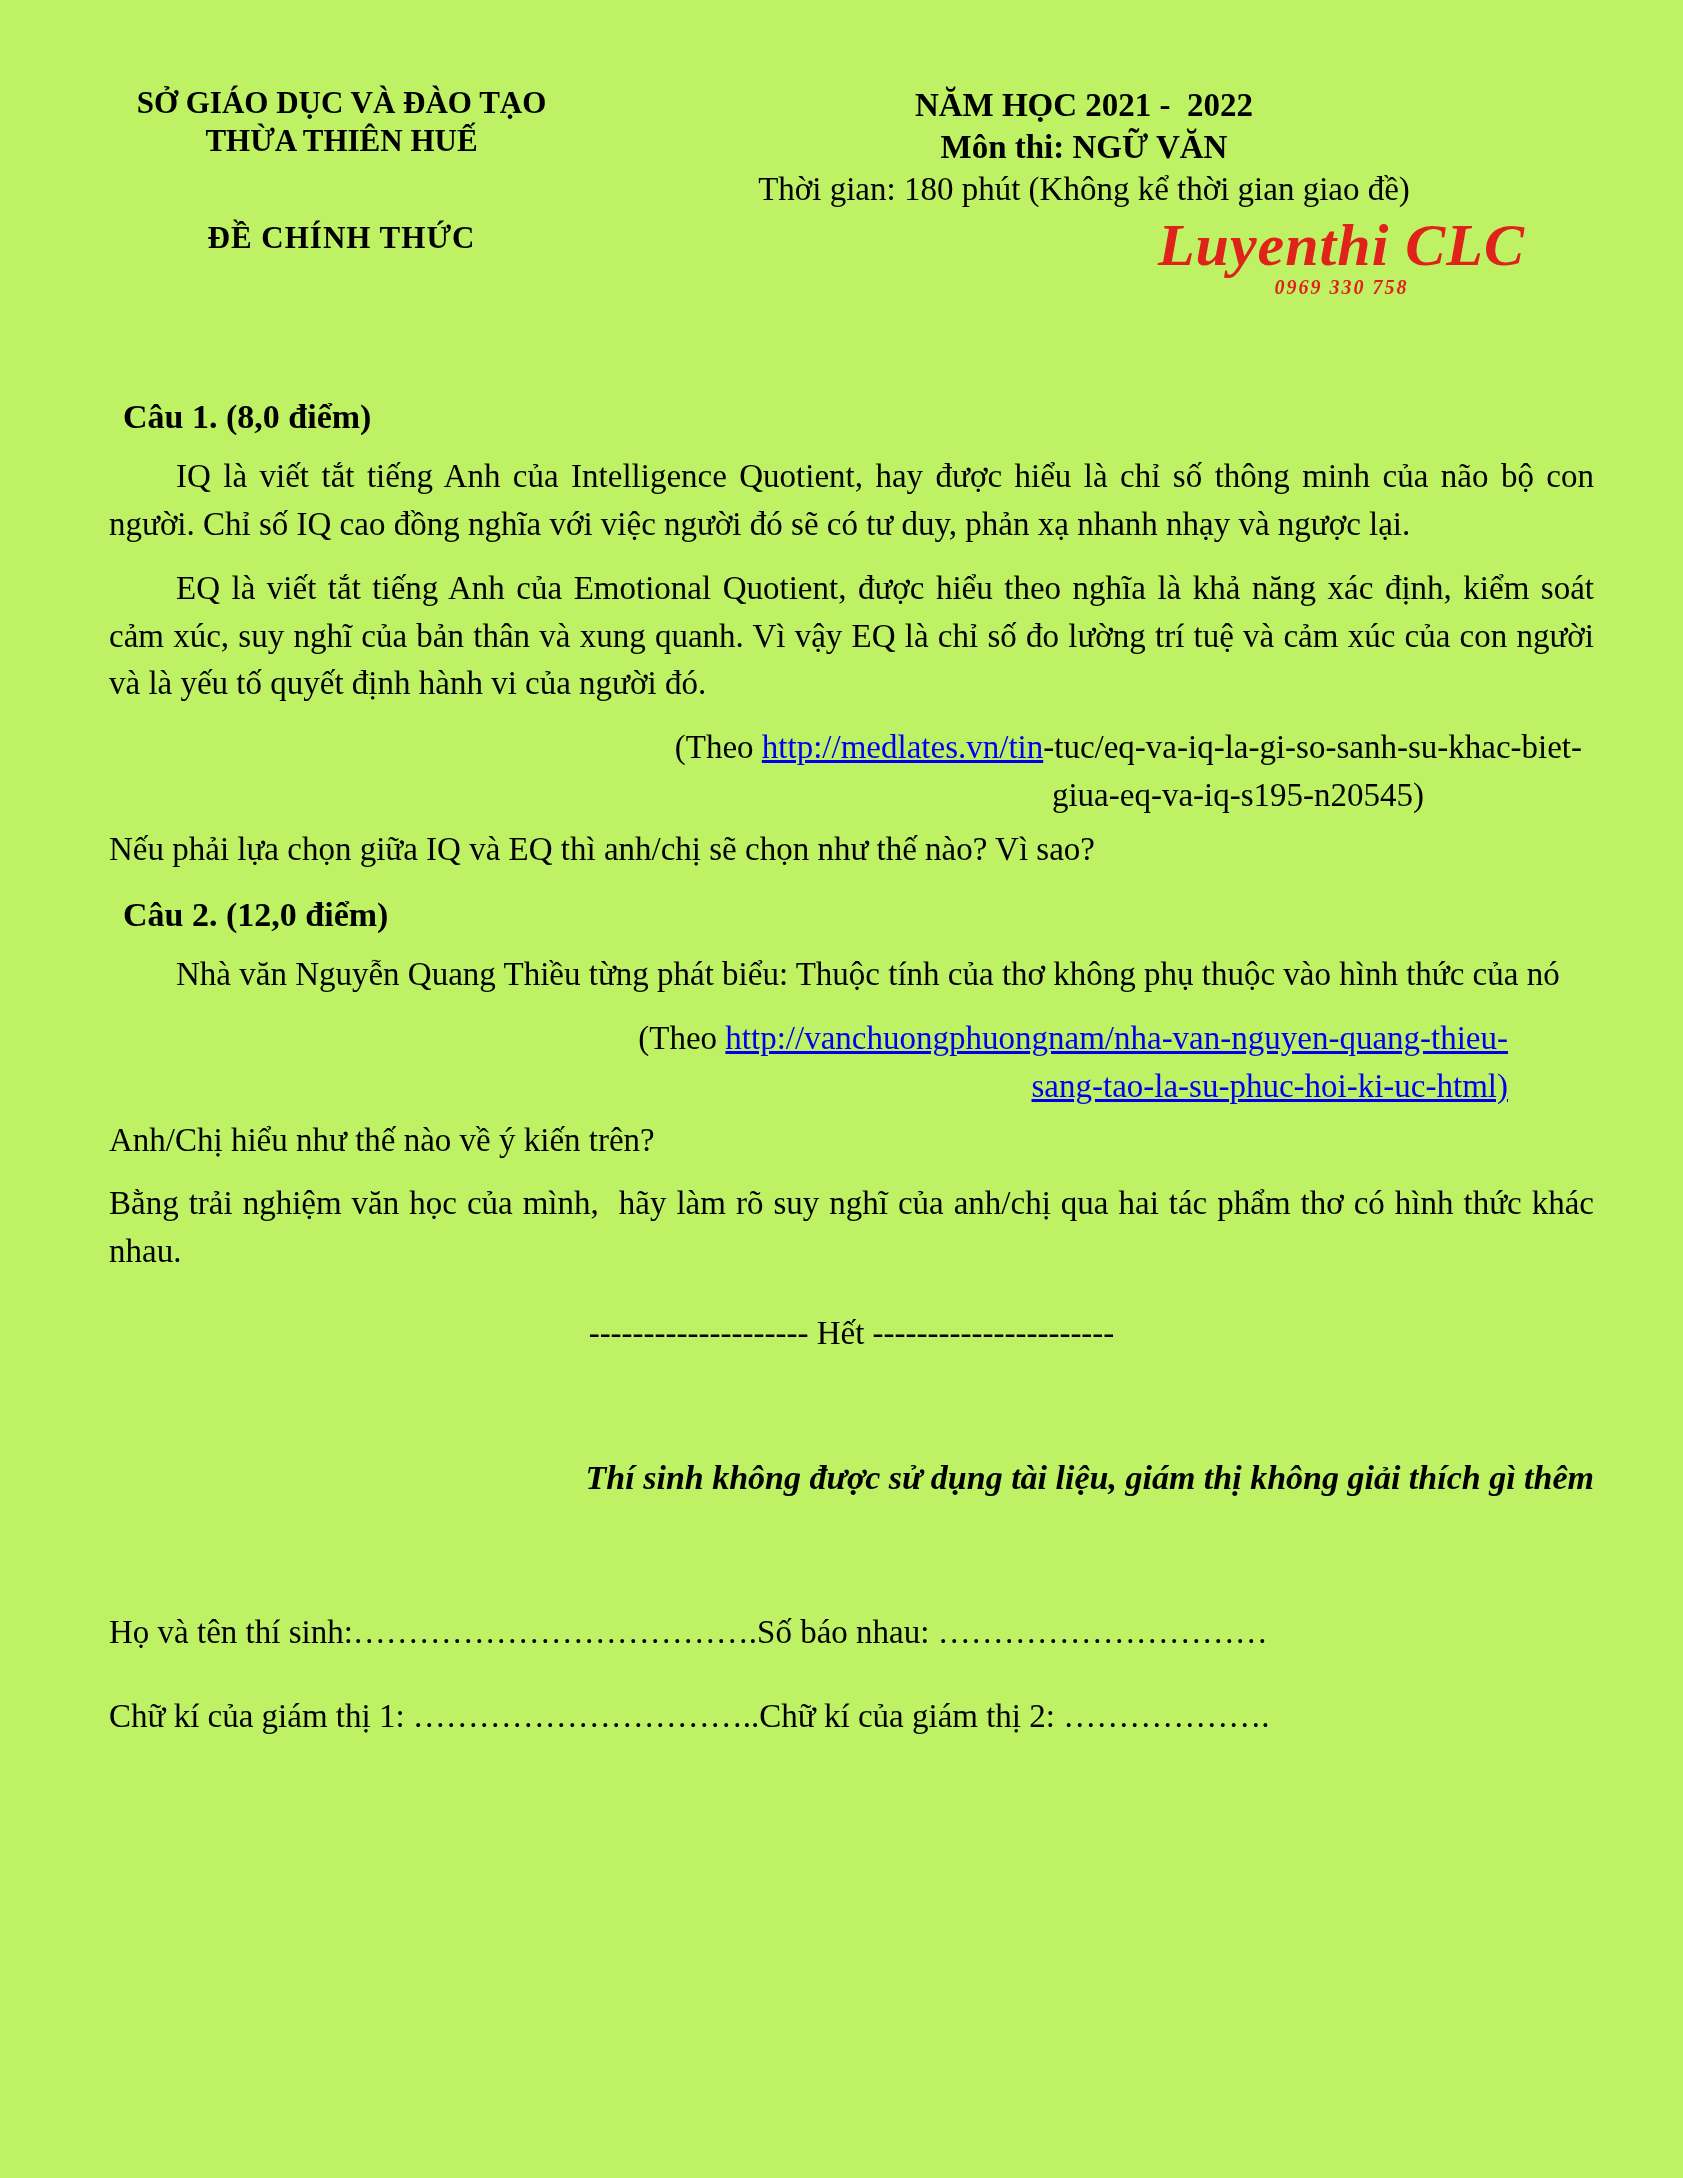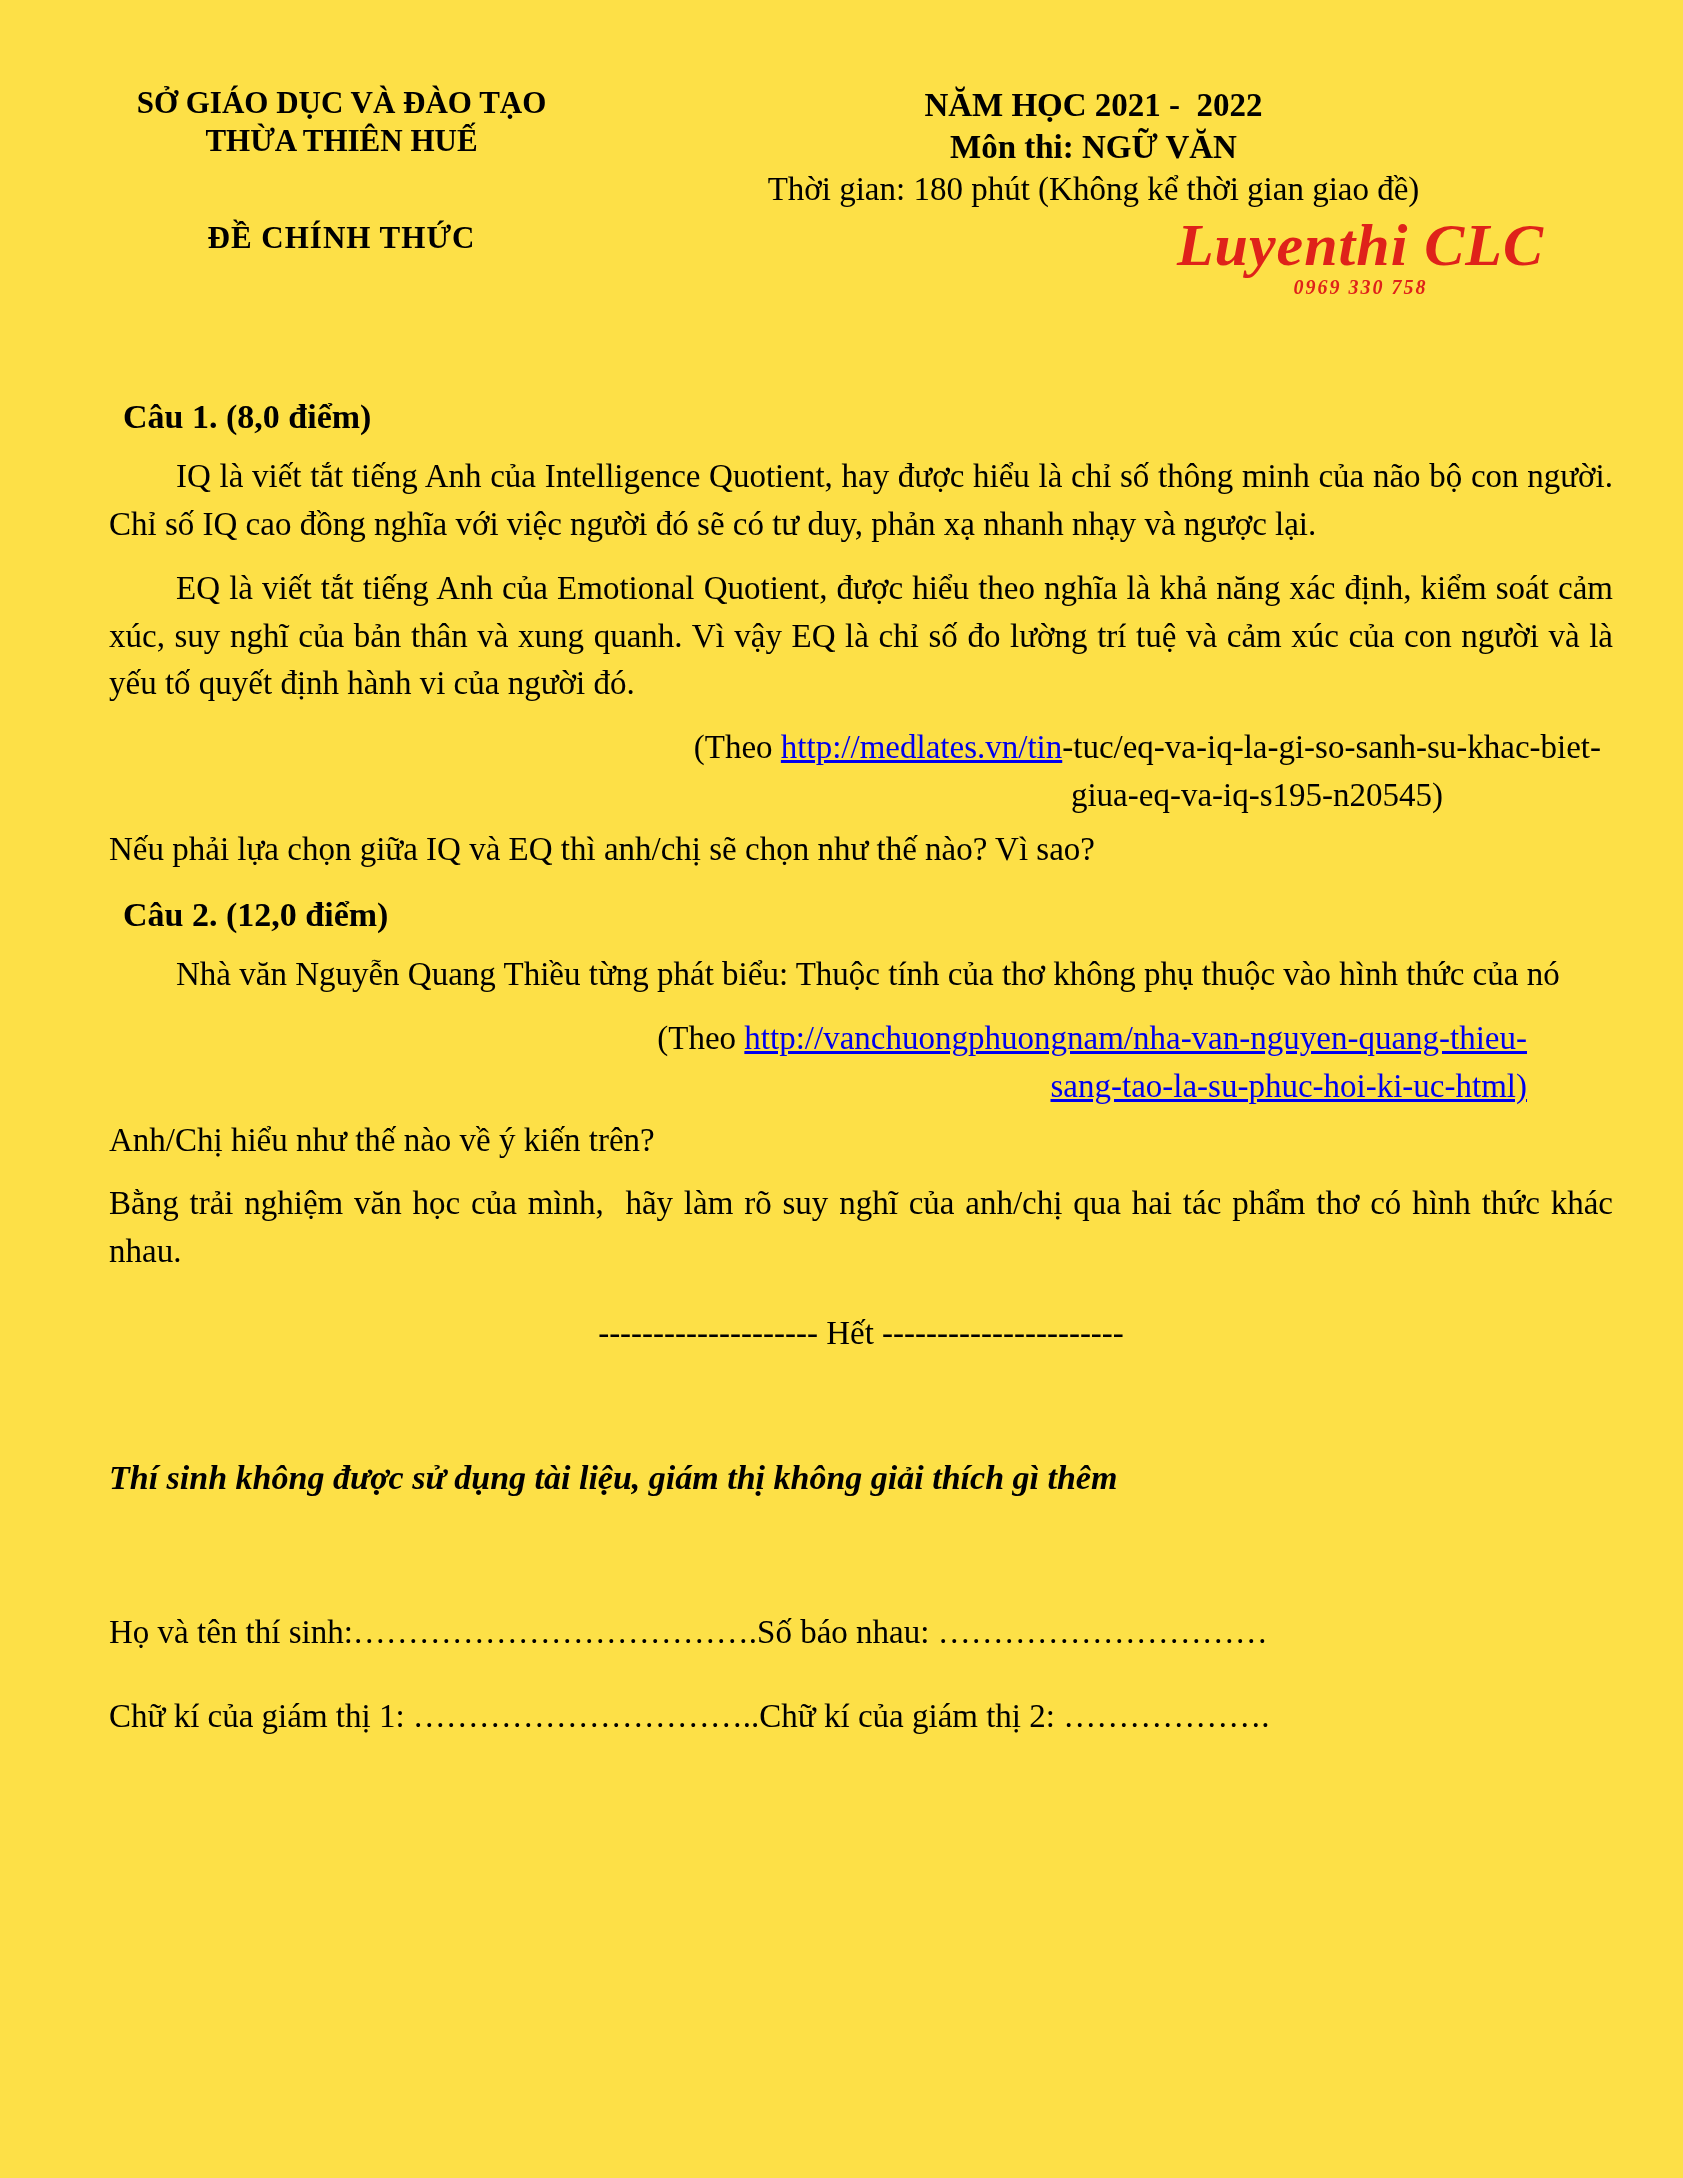--- a/index.html
+++ b/index.html
@@ -4,25 +4,25 @@
 <style>
   html, body {
     margin: 0;
     padding: 0;
     background: #ffffff;
   }
   .page {
     position: relative;
     width: 1683px;
     height: 2178px;
-    background: #fde047;
+    background: #bef264;
     font-family: "Liberation Serif", "DejaVu Serif", serif;
     color: #000000;
     box-sizing: border-box;
-    padding: 84px 70px 0 109px;
+    padding: 84px 89px 0 109px;
     overflow: hidden;
   }
   
   .header {
     display: flex;
     align-items: flex-start;
   }
   .header-left {
     width: 465px;
     text-align: center;
@@ -95,21 +95,21 @@
     cursor: pointer;
   }
   .question-line { margin: 6px 0 18px 0; }
   .q2-gap { margin-top: 10px; }
   .divider {
     text-align: center;
     margin-top: 34px;
     font-size: 33px;
   }
   .exam-note {
-    text-align: left;
+    text-align: right;
     font-weight: bold;
     font-style: italic;
     font-size: 34px;
     margin-top: 95px;
   }
   .footer-lines {
     margin-top: 107px;
     font-size: 33px;
   }
   .footer-line { margin-bottom: 36px; }

